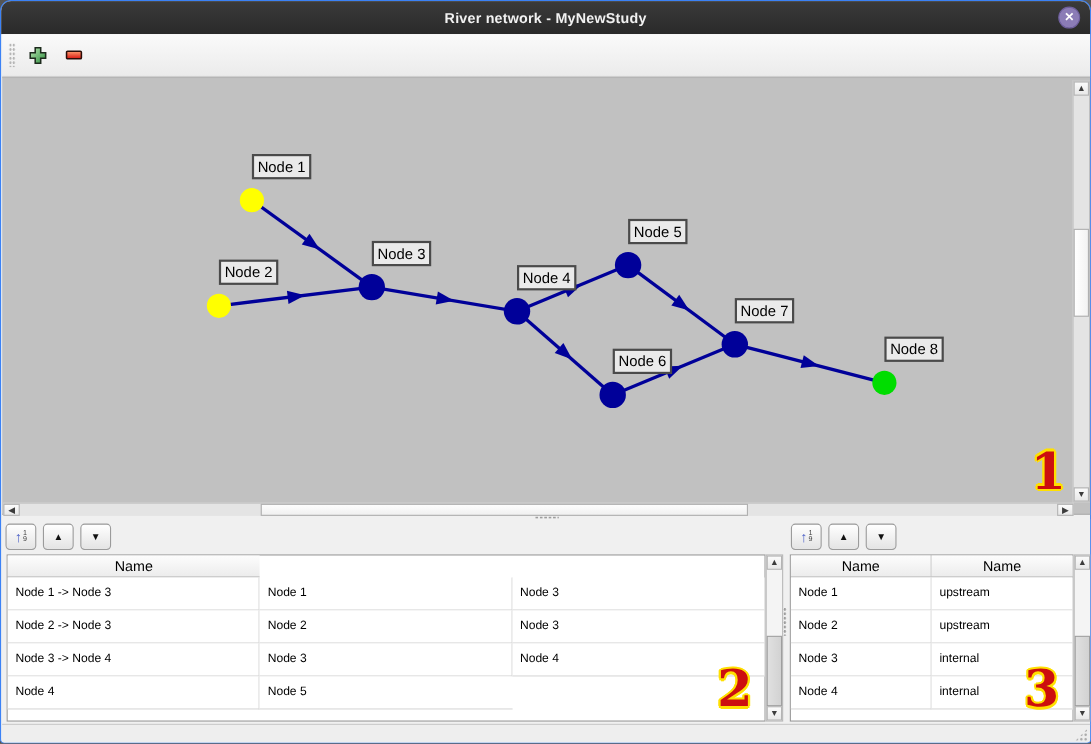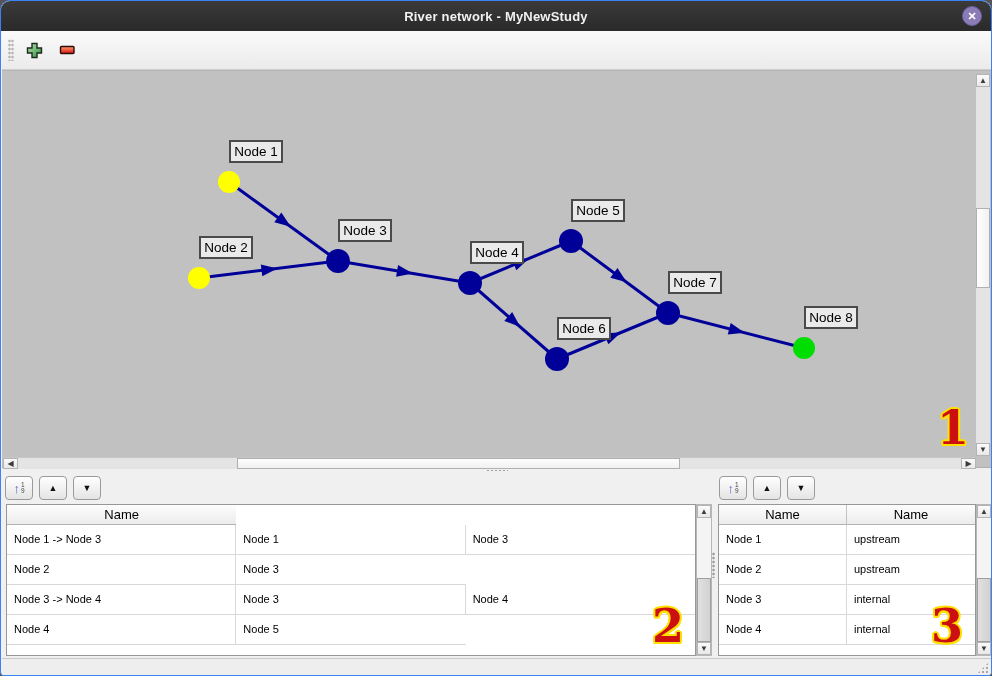--- a/index.html
+++ b/index.html
@@ -207,20 +207,21 @@
         <div class="thead" id="links-head">
             <div class="th">Name</div>
           </div>
         <div id="links-body">
             <div class="trow">
               <div class="td">Node 1 -&gt; Node 3</div>
               <div class="td">Node 1</div>
               <div class="td">Node 3</div>
             </div>
             <div class="trow">
+              <div class="td">Node 2 -&gt; Node 3</div>
               <div class="td">Node 2</div>
               <div class="td">Node 3</div>
             </div>
             <div class="trow">
               <div class="td">Node 3 -&gt; Node 4</div>
               <div class="td">Node 3</div>
               <div class="td">Node 4</div>
             </div>
             <div class="trow">
               <div class="td">Node 4</div>

